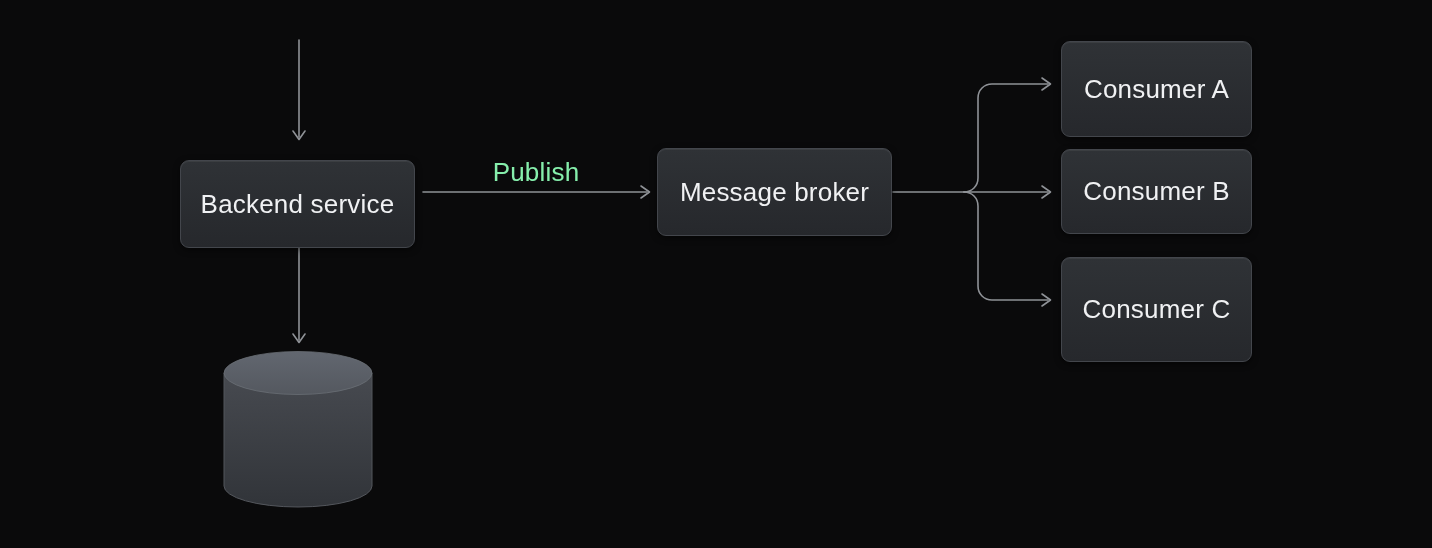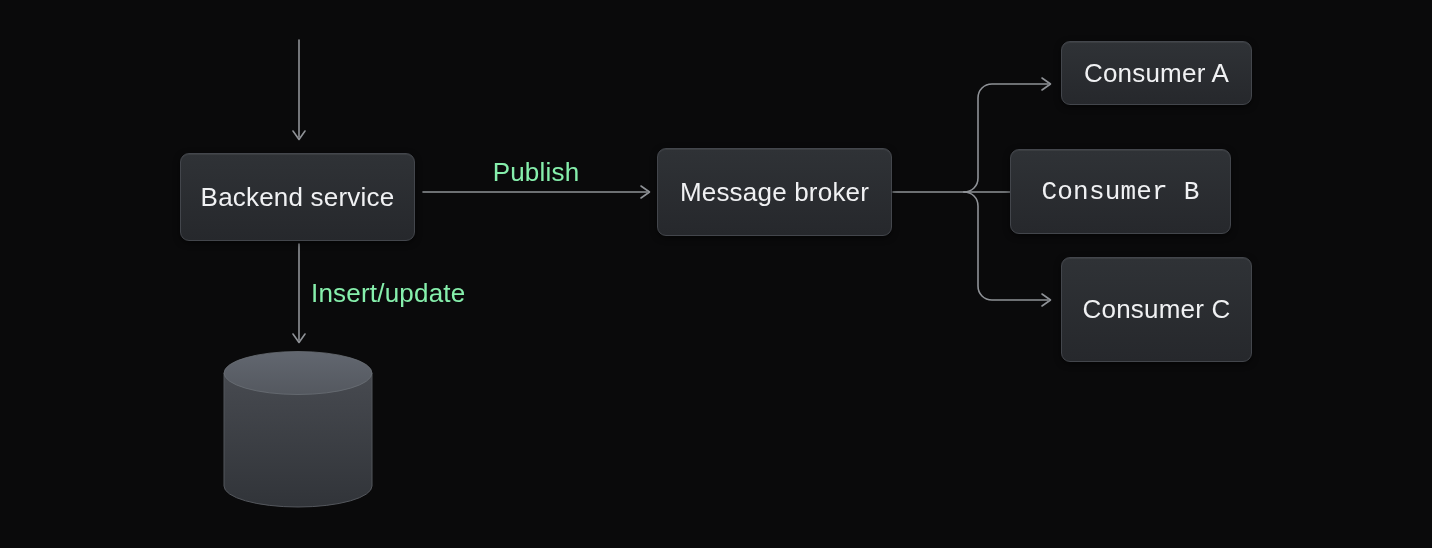--- a/index.html
+++ b/index.html
@@ -32,24 +32,24 @@
     border: 1px solid #43464c;
     border-radius: 9px;
     box-shadow: inset 0 1px 0 rgba(255,255,255,0.06), 0 2px 6px rgba(0,0,0,0.55);
   }
   .node span {
     color: #f0f1f3;
     font-size: 26px;
     letter-spacing: 0.2px;
     white-space: nowrap;
   }
-  .node-backend   { left: 180px;  top: 153px; width: 235px; height: 88px; }
+  .node-backend   { left: 180px;  top: 160px; width: 235px; height: 88px; }
   .node-broker    { left: 657px;  top: 148px; width: 235px; height: 88px; }
-  .node-consumer-a{ left: 1061px; top: 41px;  width: 191px; height: 64px; }
-  .node-consumer-b{ left: 1010px; top: 149px; width: 221px; height: 85px; font-family: Liberation Mono, monospace; }
+  .node-consumer-a{ left: 1061px; top: 41px;  width: 191px; height: 96px; }
+  .node-consumer-b{ left: 1061px; top: 149px; width: 191px; height: 85px; }
   .node-consumer-c{ left: 1061px; top: 257px; width: 191px; height: 105px; }
   .edge-label {
     position: absolute;
     color: #86efac;
     font-size: 26px;
     letter-spacing: 0.2px;
     white-space: nowrap;
   }
   .edge-label-publish {
     left: 466px;
@@ -125,15 +125,14 @@
   <div class="node node-consumer-b">
     <span>Consumer B</span>
   </div>
 
   <div class="node node-consumer-c">
     <span>Consumer C</span>
   </div>
 
   <div class="edge-label edge-label-publish">Publish</div>
 
-  <div class="edge-label edge-label-insert">Insert/update</div>
 
 </div>
 
 </body></html>

